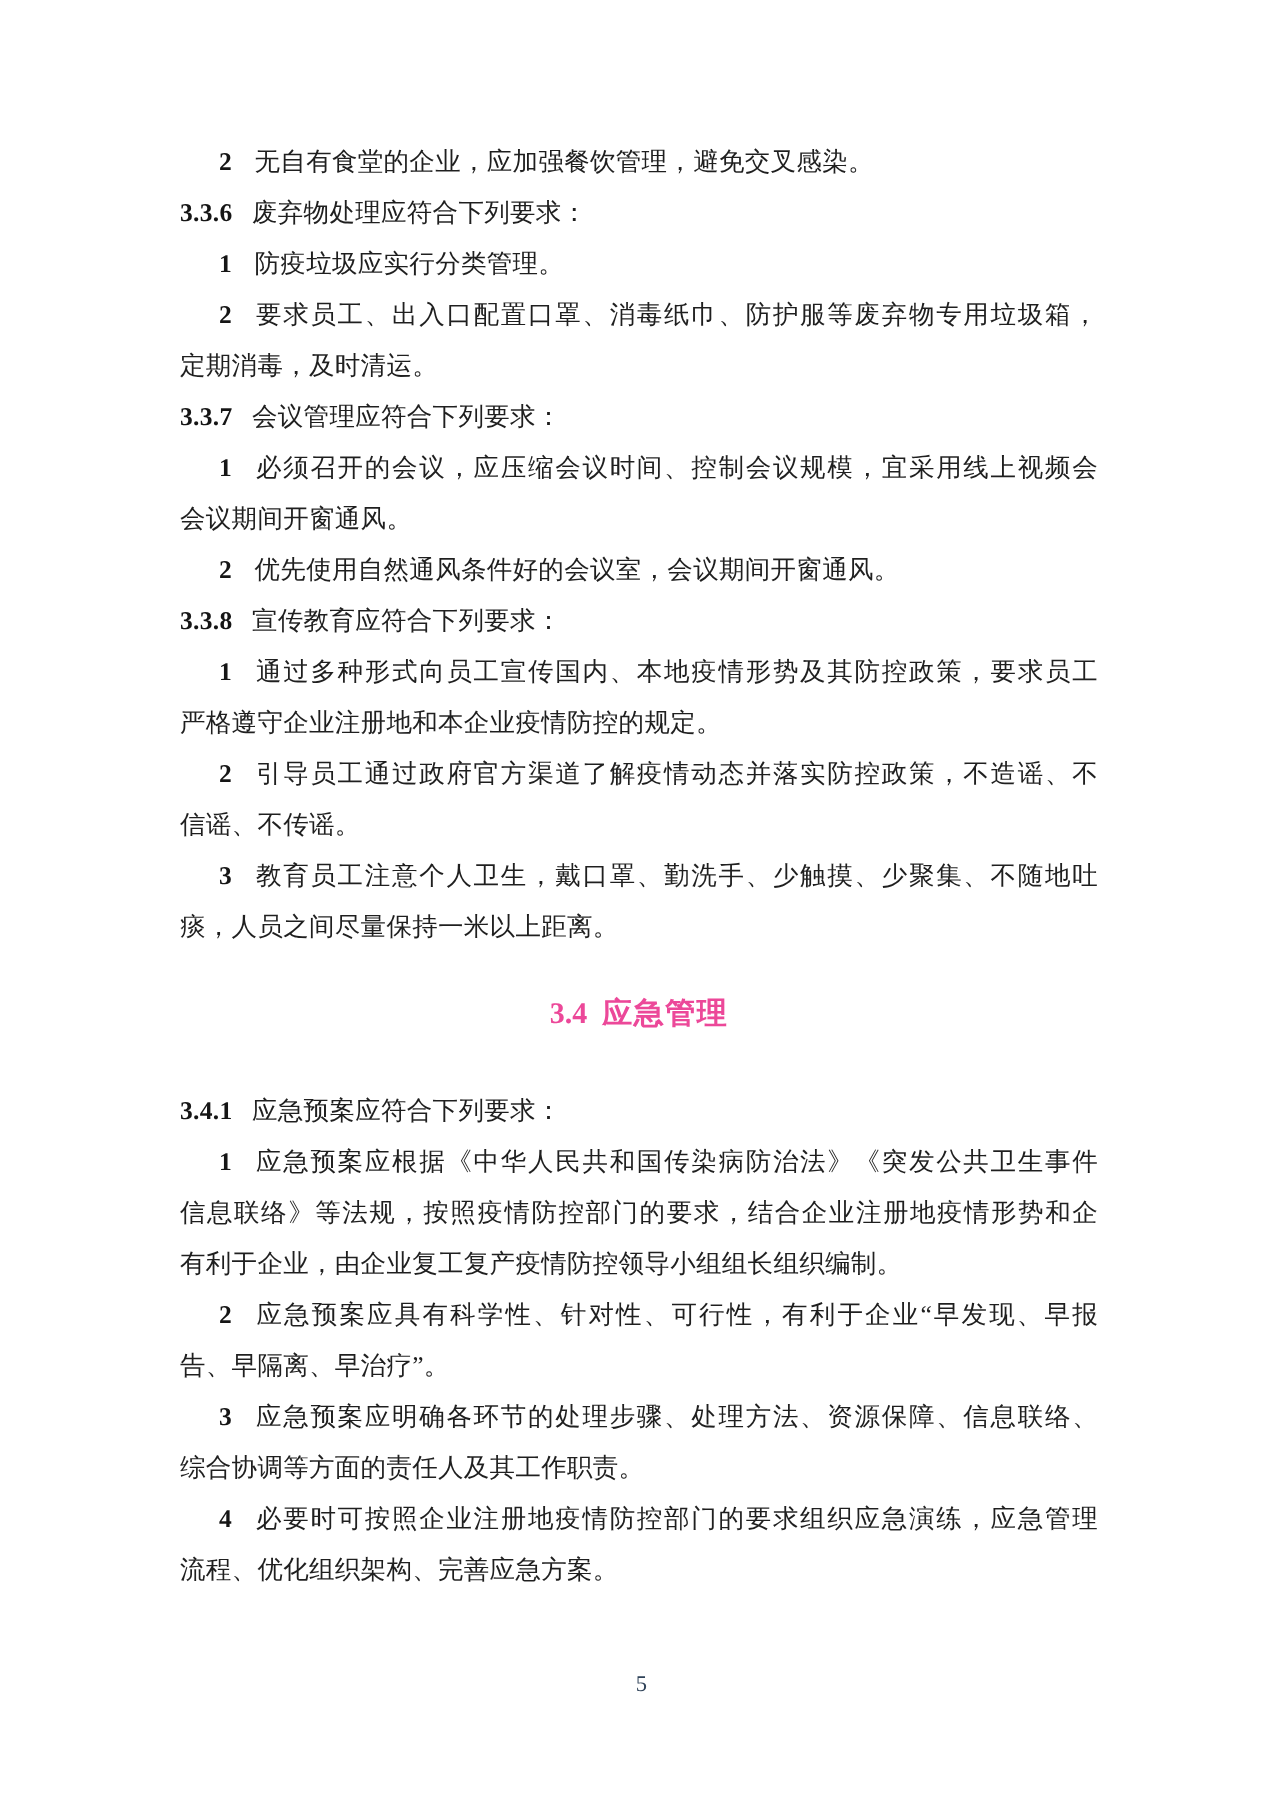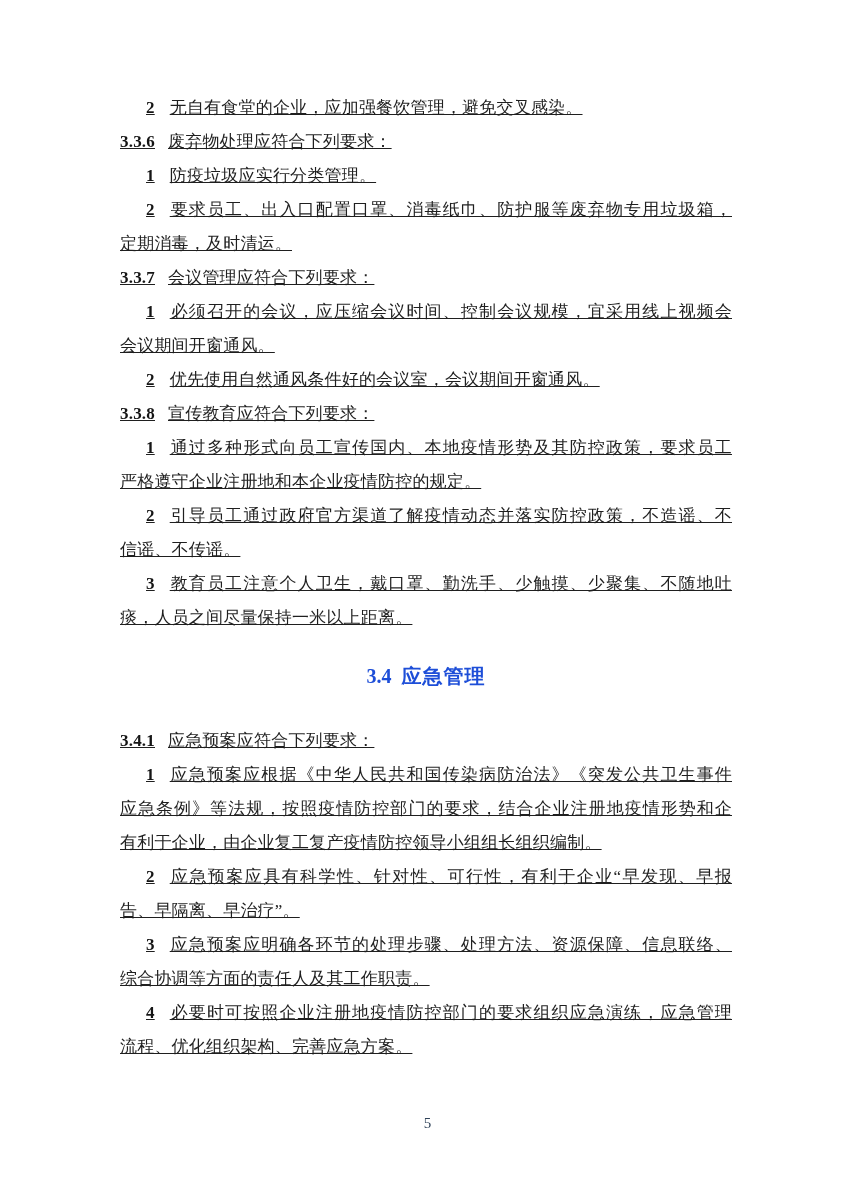--- a/index.html
+++ b/index.html
@@ -21,21 +21,20 @@
     top: 91px;
     width: 612px;
     color: #1f1f1f;
     font-size: 17px;
   }
   .line {
     line-height: 34px;
     height: 34px;
     white-space: nowrap;
     letter-spacing: 0.2px;
-    text-decoration: underline;
   }
   .line.full {
     text-align: justify;
     text-align-last: justify;
     white-space: normal;
     overflow: hidden;
   }
   .num {
     font-weight: bold;
     font-family: "Liberation Serif", "DejaVu Serif", serif;
@@ -51,21 +50,21 @@
     margin-right: 15px;
   }
   .heading {
     height: 34px;
     line-height: 34px;
     margin-top: 24px;
     margin-bottom: 31px;
     text-align: center;
     font-weight: bold;
     font-size: 20px;
-    color: #1d4ed8;
+    color: #ec4899;
   }
   .heading .h-num {
     font-family: "Liberation Serif", "DejaVu Serif", serif;
     margin-right: 10px;
   }
   .heading .h-title {
     font-family: "Liberation Sans", "DejaVu Sans", sans-serif;
     letter-spacing: 1px;
   }
   .page-number {
@@ -96,21 +95,21 @@
       <div class="line sec"><span class="num">3.3.8</span><span class="txt">宣传教育应符合下列要求：</span></div>
       <div class="line list full"><span class="num">1</span><span class="txt">通过多种形式向员工宣传国内、本地疫情形势及其防控政策，要求员工</span></div>
       <div class="line cont"><span class="txt">严格遵守企业注册地和本企业疫情防控的规定。</span></div>
       <div class="line list full"><span class="num">2</span><span class="txt">引导员工通过政府官方渠道了解疫情动态并落实防控政策，不造谣、不</span></div>
       <div class="line cont"><span class="txt">信谣、不传谣。</span></div>
       <div class="line list full"><span class="num">3</span><span class="txt">教育员工注意个人卫生，戴口罩、勤洗手、少触摸、少聚集、不随地吐</span></div>
       <div class="line cont"><span class="txt">痰，人员之间尽量保持一米以上距离。</span></div>
       <div class="heading"><span class="h-num">3.4</span><span class="h-title">应急管理</span></div>
       <div class="line sec"><span class="num">3.4.1</span><span class="txt">应急预案应符合下列要求：</span></div>
       <div class="line list full"><span class="num">1</span><span class="txt">应急预案应根据《中华人民共和国传染病防治法》《突发公共卫生事件</span></div>
-      <div class="line cont full"><span class="txt">应急条例》等法规，按照疫情防控部门的要求，结合企业注册地疫情形势和企</span></div>
+      <div class="line cont full"><span class="txt">信息联络》等法规，按照疫情防控部门的要求，结合企业注册地疫情形势和企</span></div>
       <div class="line cont"><span class="txt">有利于企业，由企业复工复产疫情防控领导小组组长组织编制。</span></div>
       <div class="line list full"><span class="num">2</span><span class="txt">应急预案应具有科学性、针对性、可行性，有利于企业“早发现、早报</span></div>
       <div class="line cont"><span class="txt">告、早隔离、早治疗”。</span></div>
       <div class="line list full"><span class="num">3</span><span class="txt">应急预案应明确各环节的处理步骤、处理方法、资源保障、信息联络、</span></div>
       <div class="line cont"><span class="txt">综合协调等方面的责任人及其工作职责。</span></div>
       <div class="line list full"><span class="num">4</span><span class="txt">必要时可按照企业注册地疫情防控部门的要求组织应急演练，应急管理</span></div>
       <div class="line cont"><span class="txt">流程、优化组织架构、完善应急方案。</span></div>
     </div>
   <div class="page-number" style="color: rgb(47, 66, 88);">5</div>
 </div>

